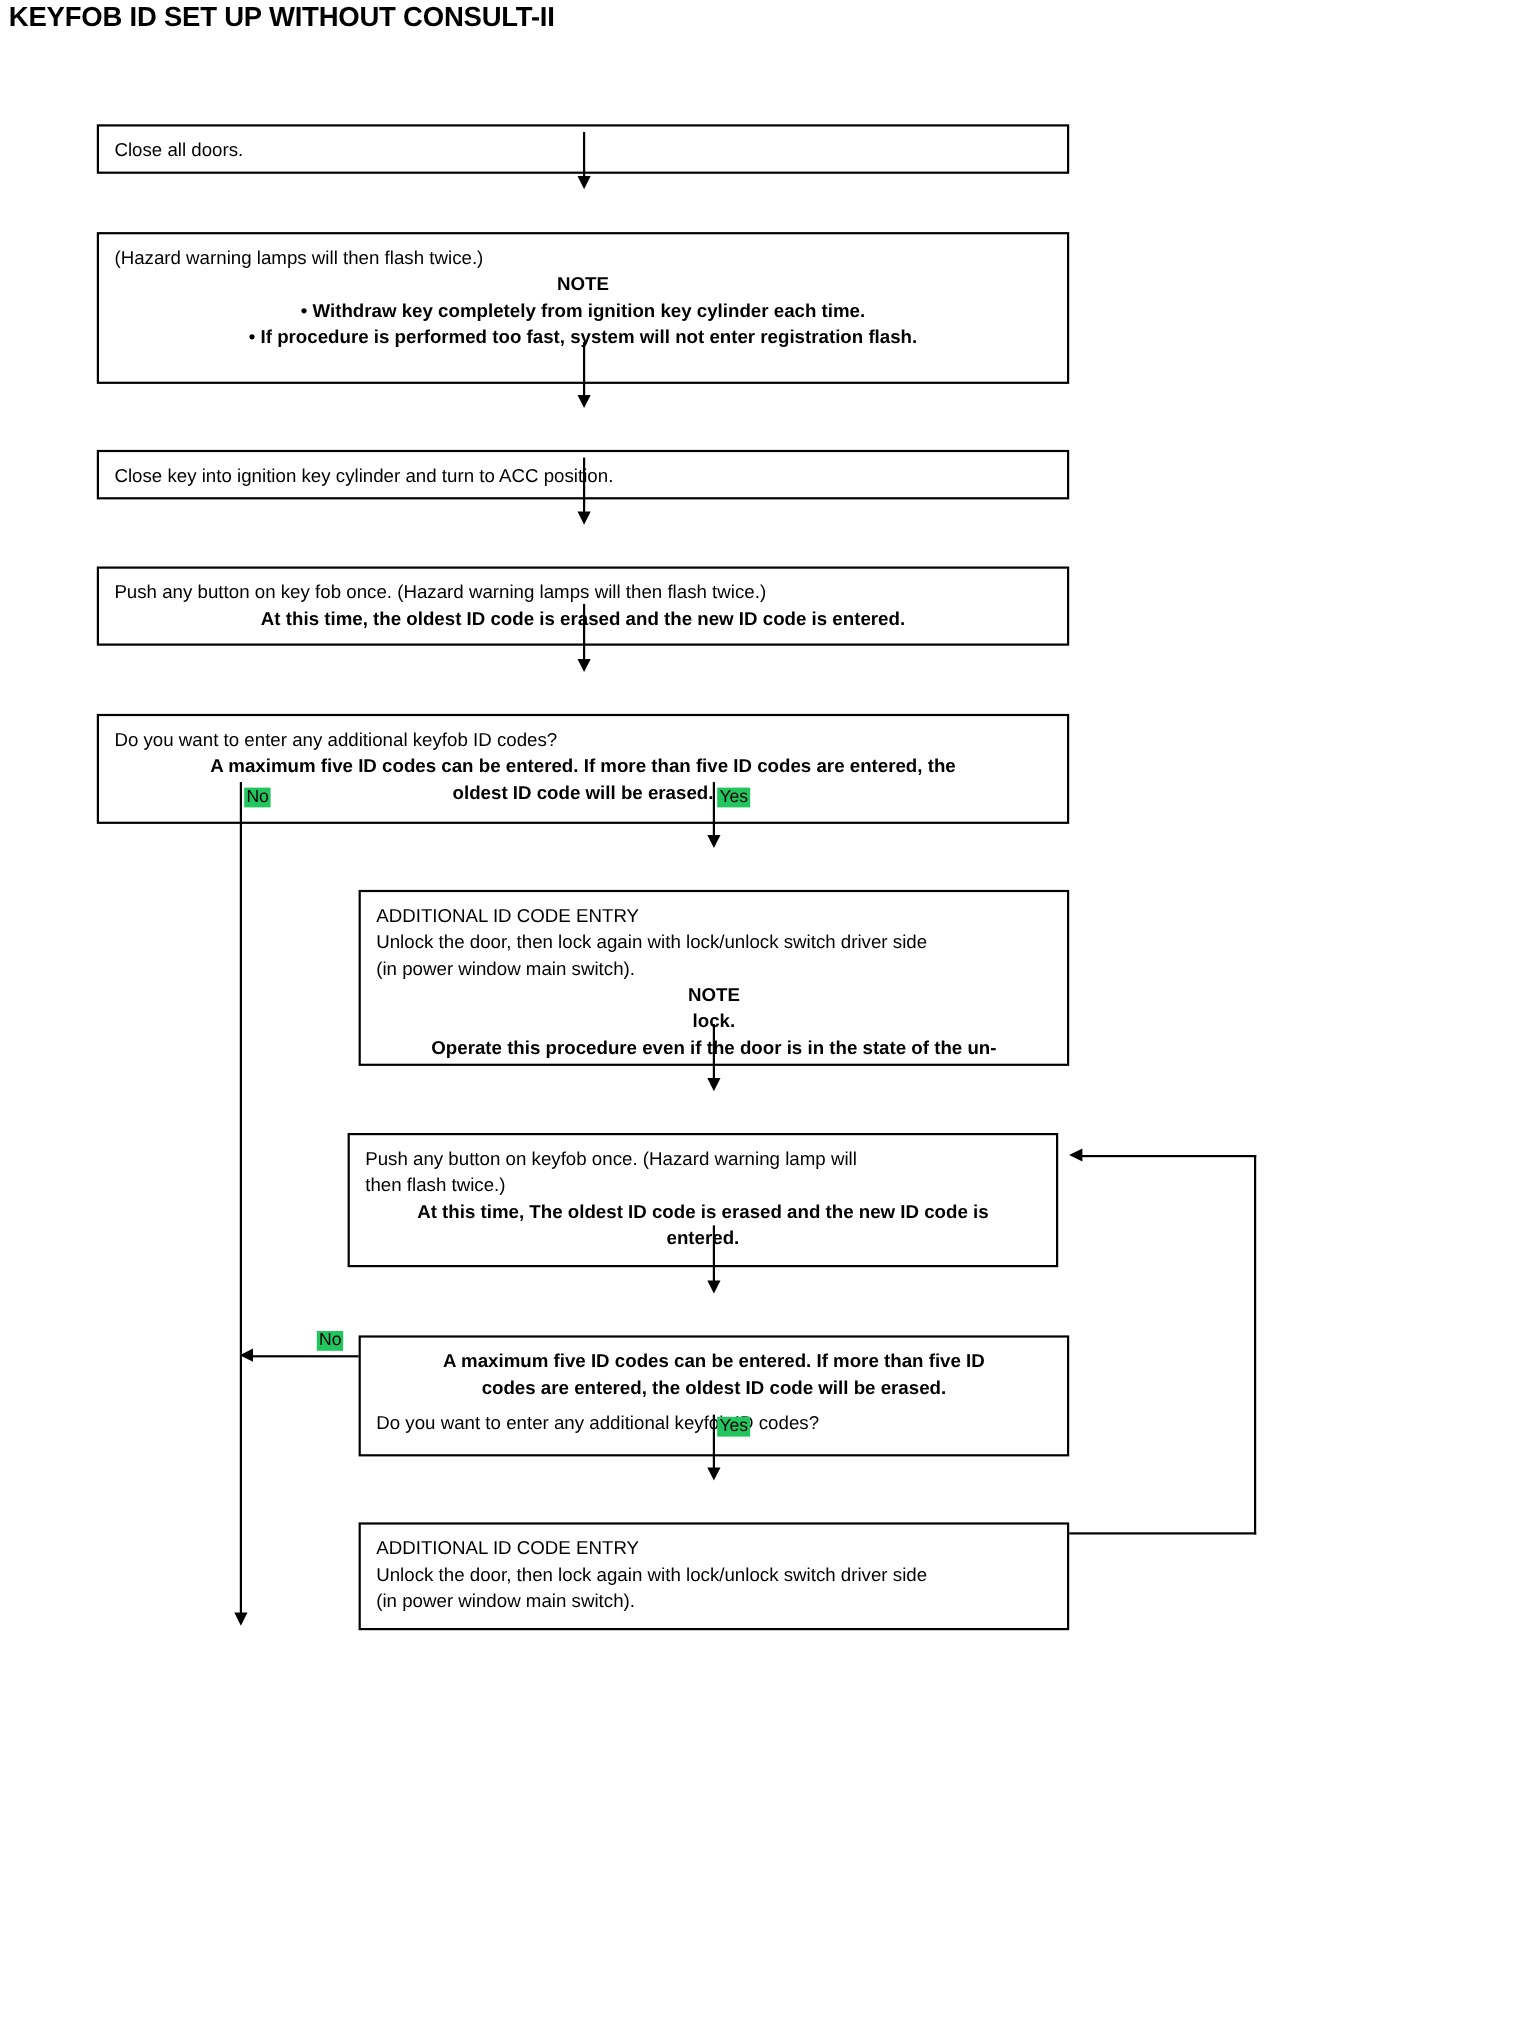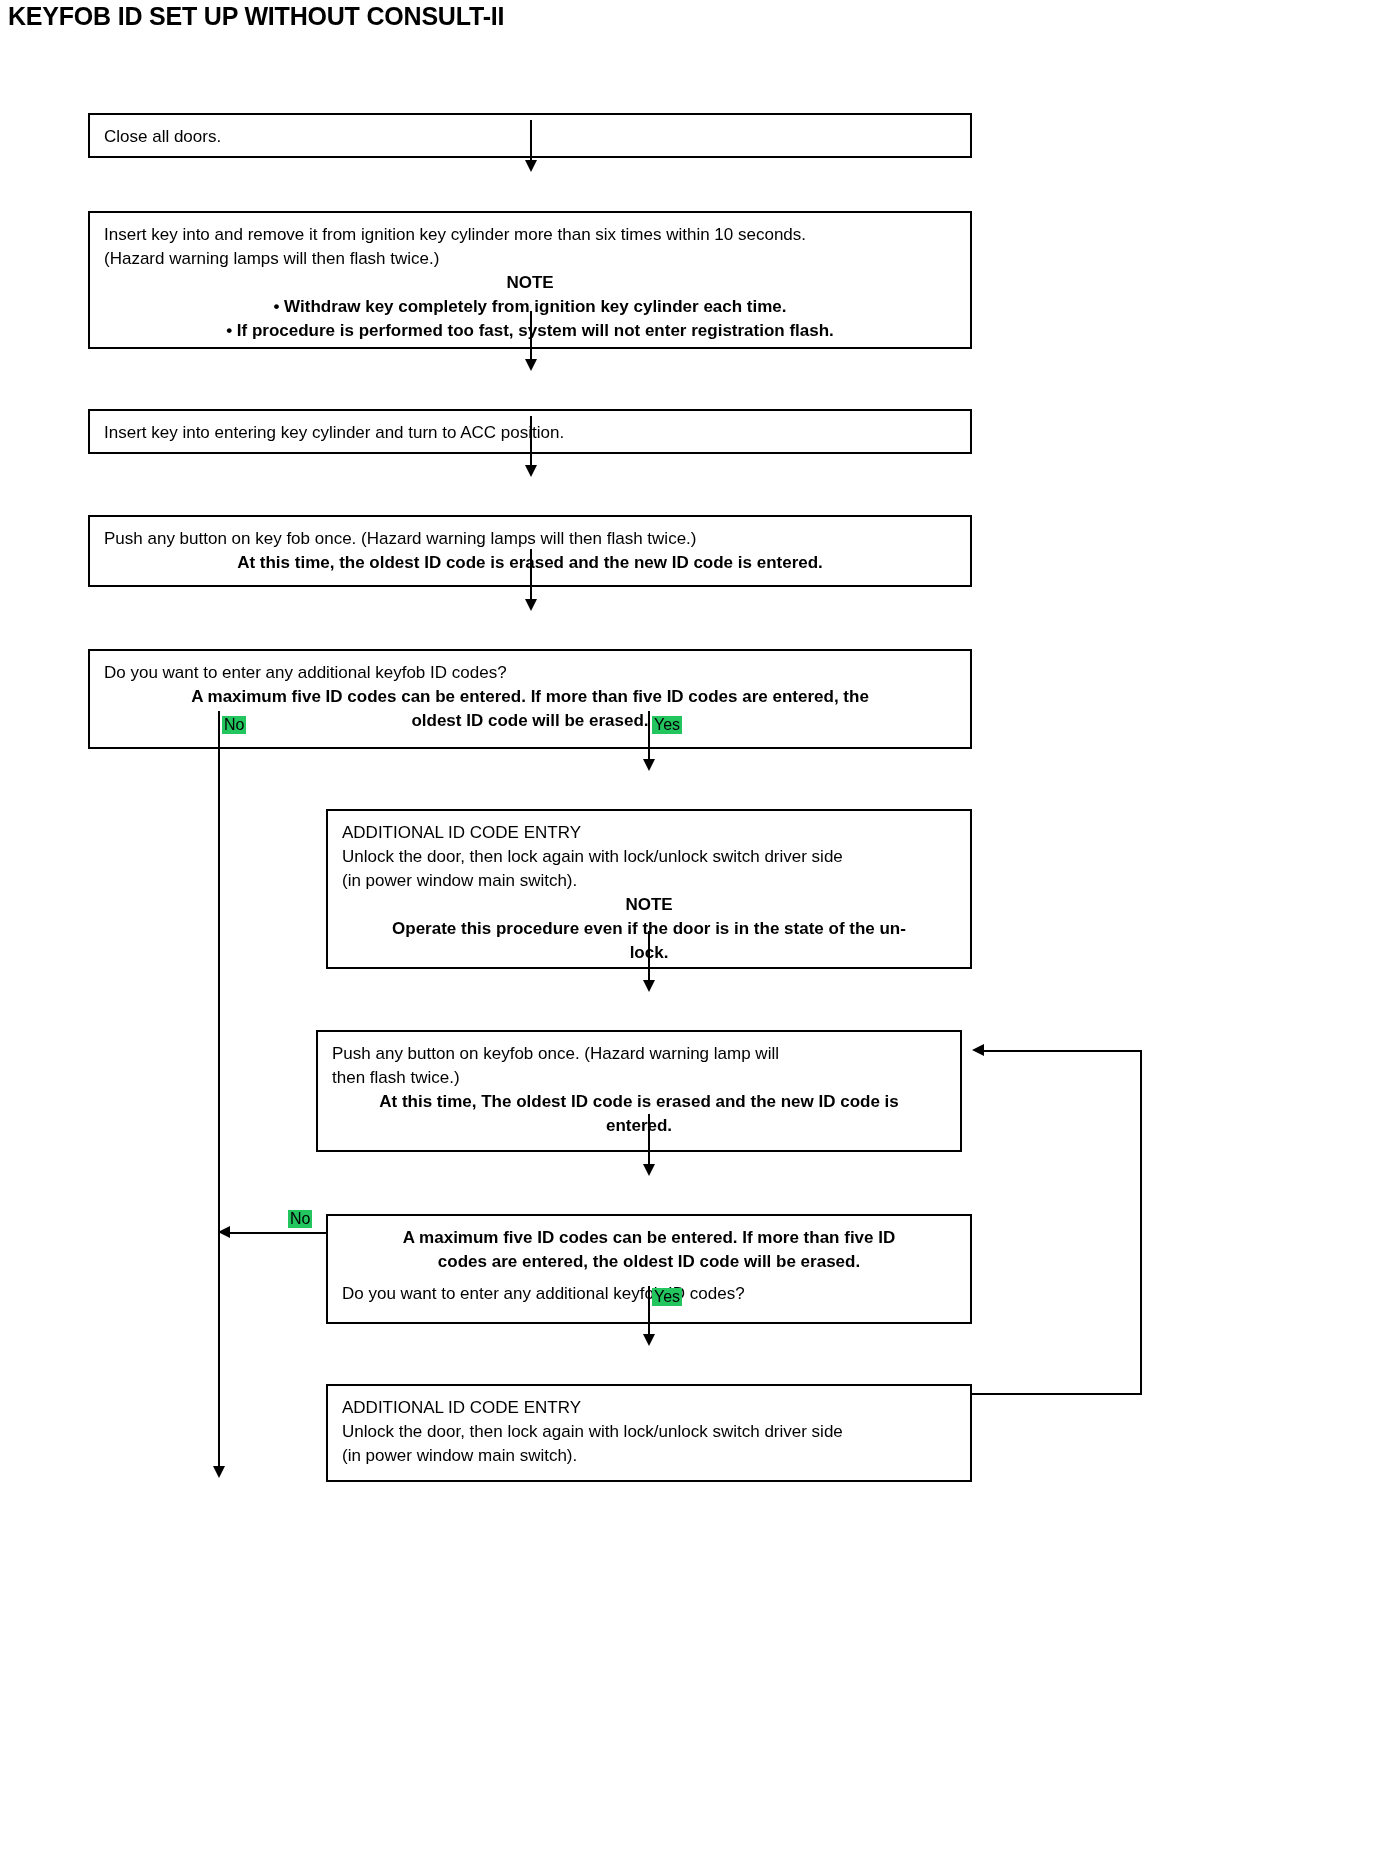--- a/index.html
+++ b/index.html
@@ -86,32 +86,31 @@
   <div class="doc-title">KEYFOB ID SET UP WITHOUT CONSULT-II</div>
 
   <div class="fbox" style="left:88px; top:75px; width:884px; height:45px;">
     <div class="fline">Close all doors.</div>
   </div>
 
   <div class="vline" style="left:530px; top:120px; height:48px;"></div>
   <div class="arrow-down" style="left:525px; top:160px;"></div>
 
   <div class="fbox" style="left:88px; top:173px; width:884px; height:138px;">
-    <div class="fline">Insert key into and remove it from ignition key cylinder more than six times within 10 seconds.</div>
     <div class="fline">(Hazard warning lamps will then flash twice.)</div>
     <div class="fline b">NOTE</div>
     <div class="fline b">• Withdraw key completely from ignition key cylinder each time.</div>
     <div class="fline b">• If procedure is performed too fast, system will not enter registration flash.</div>
   </div>
 
   <div class="vline" style="left:530px; top:311px; height:56px;"></div>
   <div class="arrow-down" style="left:525px; top:359px;"></div>
 
   <div class="fbox" style="left:88px; top:371px; width:884px; height:45px;">
-    <div class="fline">Insert key into entering key cylinder and turn to ACC position.</div>
+    <div class="fline">Close key into ignition key cylinder and turn to ACC position.</div>
   </div>
 
   <div class="vline" style="left:530px; top:416px; height:57px;"></div>
   <div class="arrow-down" style="left:525px; top:465px;"></div>
 
   <div class="fbox" style="left:88px; top:477px; width:884px; height:72px;">
     <div class="fline">Push any button on key fob once. (Hazard warning lamps will then flash twice.)</div>
     <div class="fline b">At this time, the oldest ID code is erased and the new ID code is entered.</div>
   </div>
 
@@ -130,22 +129,22 @@
 
   <div class="vline" style="left:648px; top:711px; height:56px;"></div>
   <div class="arrow-down" style="left:643px; top:759px;"></div>
   <div class="blabel" style="left:652px; top:716px;">Yes</div>
 
   <div class="fbox" style="left:326px; top:771px; width:646px; height:160px;">
     <div class="fline">ADDITIONAL ID CODE ENTRY</div>
     <div class="fline">Unlock the door, then lock again with lock/unlock switch driver side</div>
     <div class="fline">(in power window main switch).</div>
     <div class="fline b">NOTE</div>
+    <div class="fline b">lock.</div>
     <div class="fline b">Operate this procedure even if the door is in the state of the un-</div>
-    <div class="fline b">lock.</div>
   </div>
 
   <div class="vline" style="left:648px; top:931px; height:57px;"></div>
   <div class="arrow-down" style="left:643px; top:980px;"></div>
 
   <div class="fbox" style="left:316px; top:992px; width:646px; height:122px;">
     <div class="fline">Push any button on keyfob once. (Hazard warning lamp will</div>
     <div class="fline">then flash twice.)</div>
     <div class="fline b">At this time, The oldest ID code is erased and the new ID code is</div>
     <div class="fline b">entered.</div>

